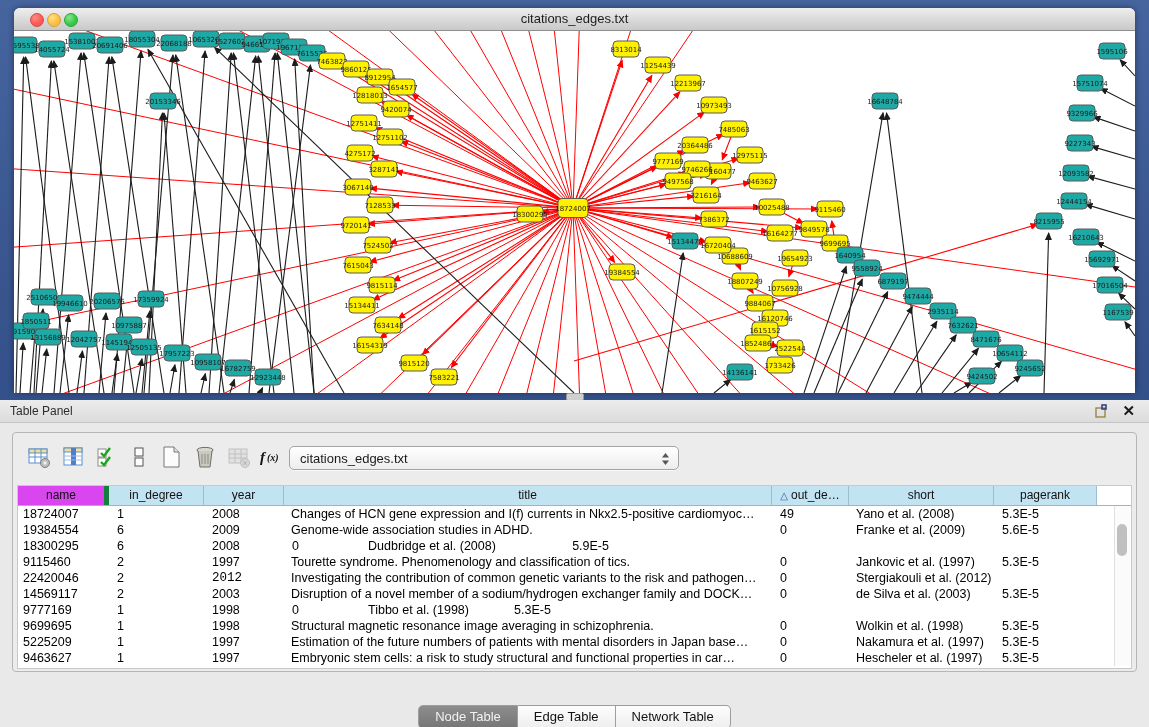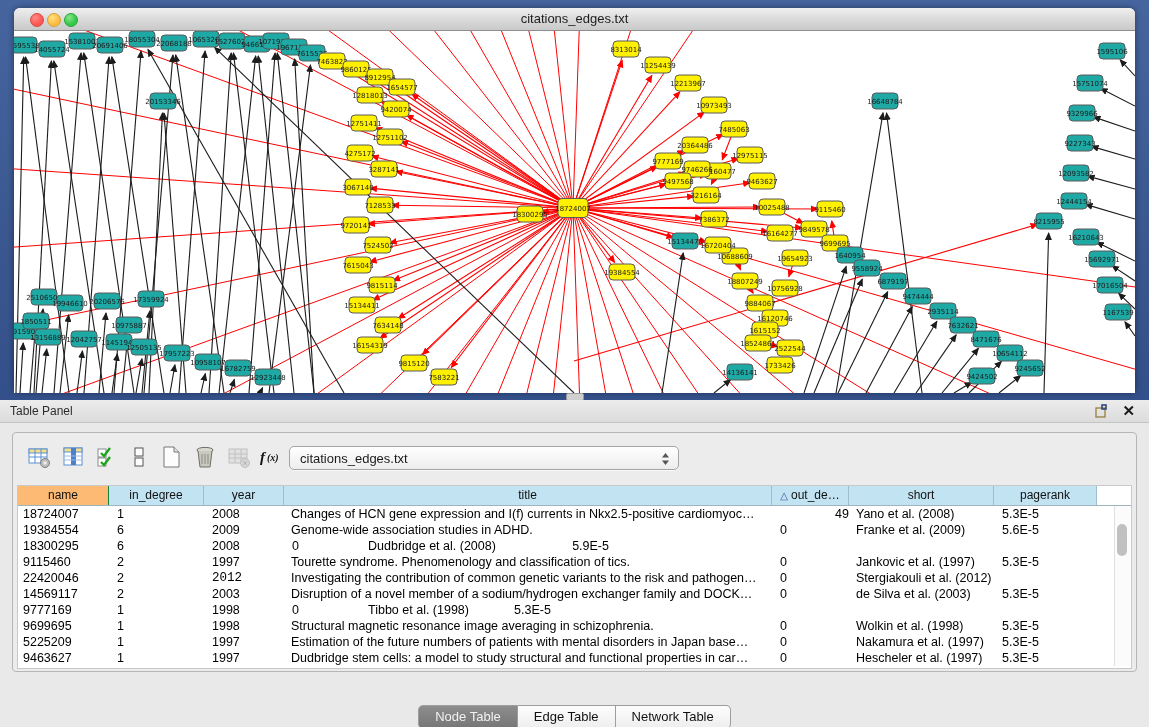--- a/index.html
+++ b/index.html
@@ -41,21 +41,21 @@
   #combo{position:absolute;left:276px;top:13px;width:390px;height:24px;border:1px solid #a4a4a4;border-radius:5px;
     background:linear-gradient(180deg,#ffffff,#ededed);box-shadow:0 1px 0 rgba(255,255,255,.7);
     font-size:13px;color:#1a1a1a;line-height:24px;padding-left:10px;box-sizing:border-box;}
   #combo .arrows{position:absolute;right:8px;top:3px;}
 
   #table-wrap{position:absolute;left:4px;top:52px;width:1113px;height:182px;
     background:#fff;border:1px solid #c9c9c9;}
   #thead{display:flex;height:19px;border-bottom:1px solid #9eb4bf;}
   .th{box-sizing:border-box;height:19px;line-height:18px;font-size:12px;color:#111;text-align:center;
     background:#c2e3f2;border-right:1px solid #9fbecb;overflow:hidden;white-space:nowrap;}
-  .th.gray{background:#fdba74;border-right:1px solid #15803d;}
+  .th.gray{background:#d946ef;border-right:5px solid #15803d;}
   .th .sort-tri{color:#3a57a0;font-size:10px;margin-right:3px;}
   #tbody{position:relative;}
   .tr{display:flex;height:16px;line-height:16px;font-size:12.5px;color:#000;white-space:nowrap;}
   .td{box-sizing:border-box;overflow:hidden;padding-left:8px;}
   .td.c0{padding-left:5px;}
   .td.c3,.td.c5{padding-left:7px;}
   #vscroll{position:absolute;right:1px;top:20px;width:15px;height:160px;background:#fbfbfb;border-left:1px solid #e0e0e0;}
   #vthumb{position:absolute;left:2px;top:18px;width:10px;height:32px;background:#c0c0c0;border-radius:6px;}
 
   
@@ -766,21 +766,21 @@
             <div class="th" style="width: 77px;"><span class="sort-tri">△</span><span>out_de…</span></div>
             <div class="th" style="width: 145px;"><span>short</span></div>
             <div class="th" style="width: 103px;"><span>pagerank</span></div>
           </div>
         <div id="tbody">
             <div class="tr">
               <div class="td c0" style="width: 91px;">18724007</div>
               <div class="td c1" style="width: 95px;">1</div>
               <div class="td c2" style="width: 80px;">2008</div>
               <div class="td c3" style="width: 488px;">Changes of HCN gene expression and I(f) currents in Nkx2.5-positive cardiomyoc…</div>
-              <div class="td c4" style="width: 77px; text-align: right;">49</div>
+              <div class="td c4" style="width: 77px;">49</div>
               <div class="td c5" style="width: 145px;">Yano et al. (2008)</div>
               <div class="td c6" style="width: 103px;">5.3E-5</div>
             </div>
             <div class="tr">
               <div class="td c0" style="width: 91px;">19384554</div>
               <div class="td c1" style="width: 95px;">6</div>
               <div class="td c2" style="width: 80px;">2009</div>
               <div class="td c3" style="width: 488px;">Genome-wide association studies in ADHD.</div>
               <div class="td c4" style="width: 77px;">0</div>
               <div class="td c5" style="width: 145px;">Franke et al. (2009)</div>
@@ -844,21 +844,21 @@
               <div class="td c2" style="width: 80px;">1997</div>
               <div class="td c3" style="width: 488px;">Estimation of the future numbers of patients with mental disorders in Japan base…</div>
               <div class="td c4" style="width: 77px;">0</div>
               <div class="td c5" style="width: 145px;">Nakamura et al. (1997)</div>
               <div class="td c6" style="width: 103px;">5.3E-5</div>
             </div>
             <div class="tr">
               <div class="td c0" style="width: 91px;">9463627</div>
               <div class="td c1" style="width: 95px;">1</div>
               <div class="td c2" style="width: 80px;">1997</div>
-              <div class="td c3" style="width: 488px;">Dudbridge stem cells: a model to study structural and functional properties in car…</div>
+              <div class="td c3" style="width: 488px;">Embryonic stem cells: a risk to study structural and functional properties in car…</div>
               <div class="td c4" style="width: 77px;">0</div>
               <div class="td c5" style="width: 145px;">Hescheler et al. (1997)</div>
               <div class="td c6" style="width: 103px;">5.3E-5</div>
             </div>
           </div>
         <div id="vscroll">
           <div id="vthumb"></div>
         </div>
       </div>
 

